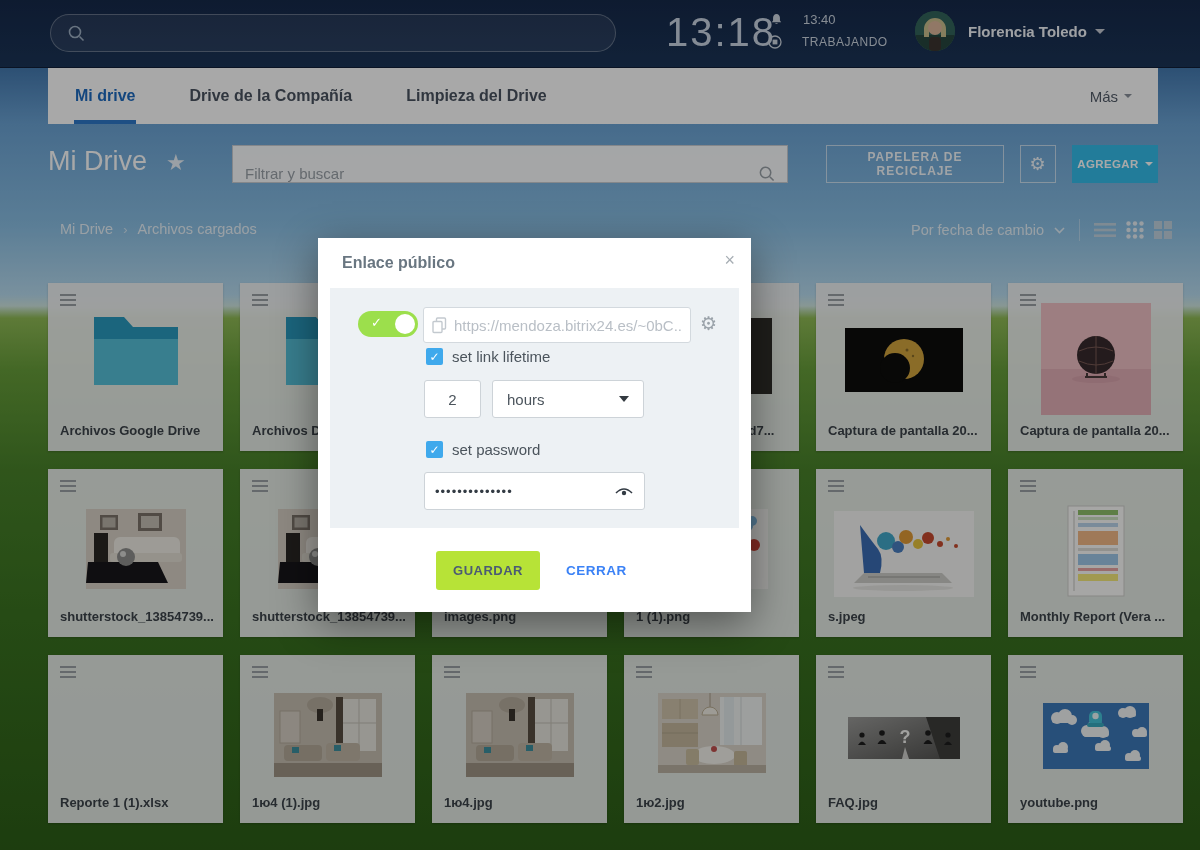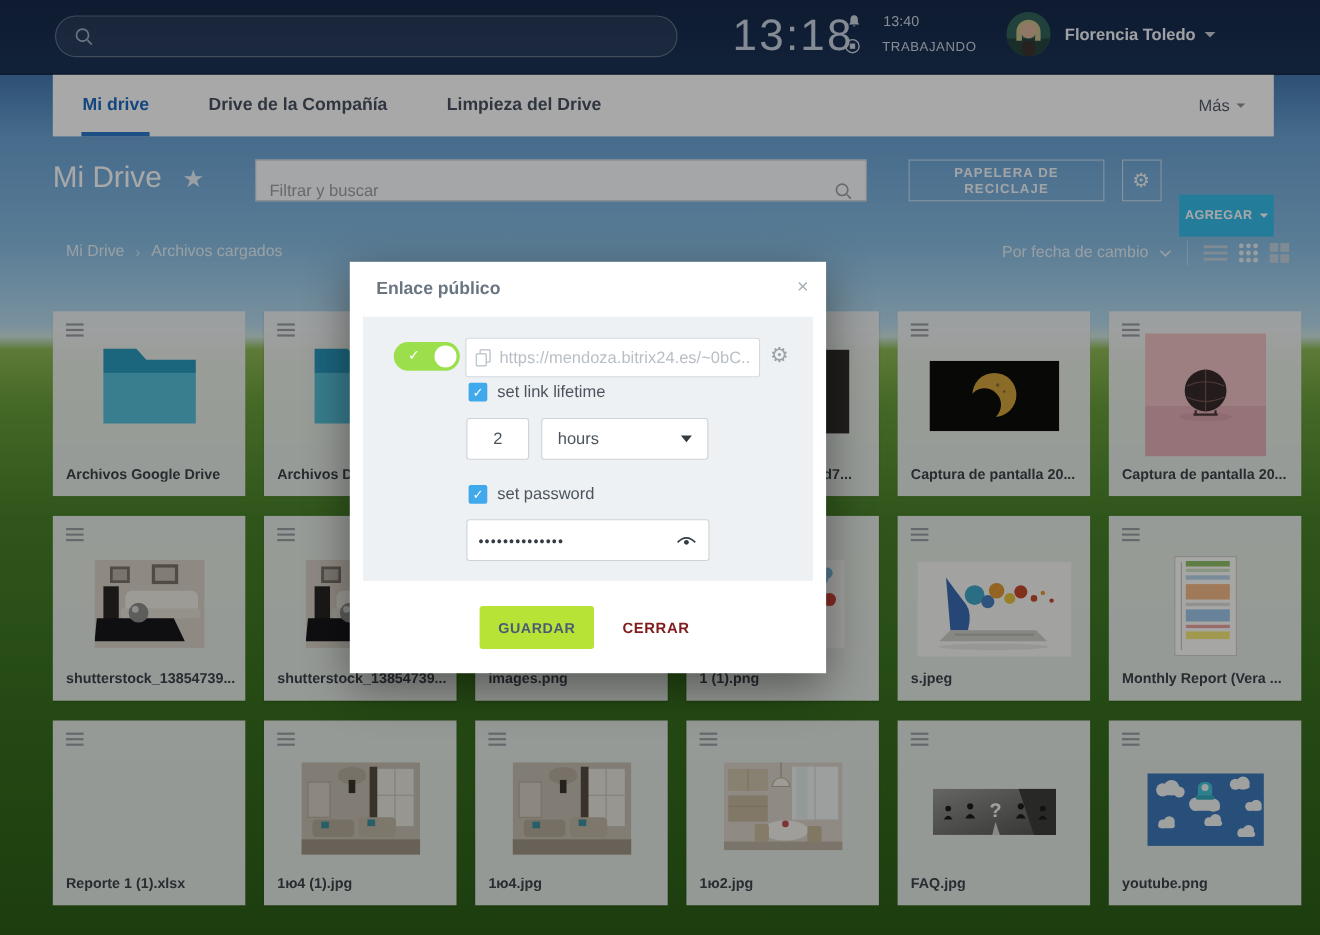--- a/index.html
+++ b/index.html
@@ -63,21 +63,21 @@
   .btn-outline { position:absolute; top:145px; height:38px; z-index:2;
     border:1px solid rgba(255,255,255,.6); background:transparent; color:rgba(255,255,255,.92);
     font-size:12px; font-weight:700; letter-spacing:1px; cursor:pointer;
     display:flex; align-items:center; justify-content:center;
     font-family:"Liberation Sans","DejaVu Sans",sans-serif; }
   .btn-recycle { left:826px; width:178px; }
   .btn-gear { left:1020px; width:36px; font-size:18px; color:rgba(255,255,255,.9); }
   .btn-add { position:absolute; left:1072px; top:145px; width:86px; height:38px;
     background:#35bdea; border:none; color:#ffffff; font-size:11.5px; font-weight:700;
     letter-spacing:.4px; z-index:2; cursor:pointer; display:flex; align-items:center;
-    justify-content:center; gap:6px; font-family:"Liberation Sans","DejaVu Sans",sans-serif;margin-top:32px; }
+    justify-content:center; gap:6px; font-family:"Liberation Sans","DejaVu Sans",sans-serif; }
   .caret-white { width:0; height:0; border-left:4px solid transparent;
     border-right:4px solid transparent; border-top:4px solid #ffffff; }
 
   
   .breadcrumb { position:absolute; left:60px; top:221px; z-index:2;
     color:rgba(255,255,255,.8); font-size:14.5px; display:flex; gap:10px; align-items:center; }
   .crumb { cursor:pointer; }
   .crumb-sep { color:rgba(255,255,255,.6); font-size:13px; }
   .sortbar { position:absolute; right:28px; top:219px; z-index:2; display:flex;
     align-items:center; gap:10px; color:rgba(255,255,255,.78); font-size:14.5px; }
@@ -145,21 +145,21 @@
     background:#fff; border:1px solid #cdd3d8; border-radius:3px; display:flex;
     align-items:center; padding:0 10px; }
   .pwd-box input { flex:1; border:none; outline:none; font-size:13px; letter-spacing:1px;
     color:#333b44; background:transparent; min-width:0; }
   .m-foot { position:relative; height:84px; }
   .btn-save { position:absolute; left:118px; top:23px; width:104px; height:39px;
     background:#b7e337; border:none; border-radius:3px; color:#4b5b74; font-size:13px;
     font-weight:700; letter-spacing:.5px; cursor:pointer;
     font-family:"Liberation Sans","DejaVu Sans",sans-serif; }
   .btn-cancel { position:absolute; left:248px; top:23px; height:39px; background:none;
-    border:none; color:#7f1d1d; font-size:13.5px; font-weight:700; letter-spacing:.5px;
+    border:none; color:#3b82f6; font-size:13.5px; font-weight:700; letter-spacing:.5px;
     cursor:pointer; font-family:"Liberation Sans","DejaVu Sans",sans-serif; }
 </style>
 </head>
 <body>
 
 <div class="topbar">
   <div class="search-pill">
     <svg width="18" height="18" viewBox="0 0 18 18">
       <circle cx="8" cy="8" r="5.5" fill="none" stroke="#9fb0c4" stroke-width="1.6"></circle>
       <line x1="12.5" y1="12.5" x2="16.5" y2="16.5" stroke="#9fb0c4" stroke-width="1.6"></line>

